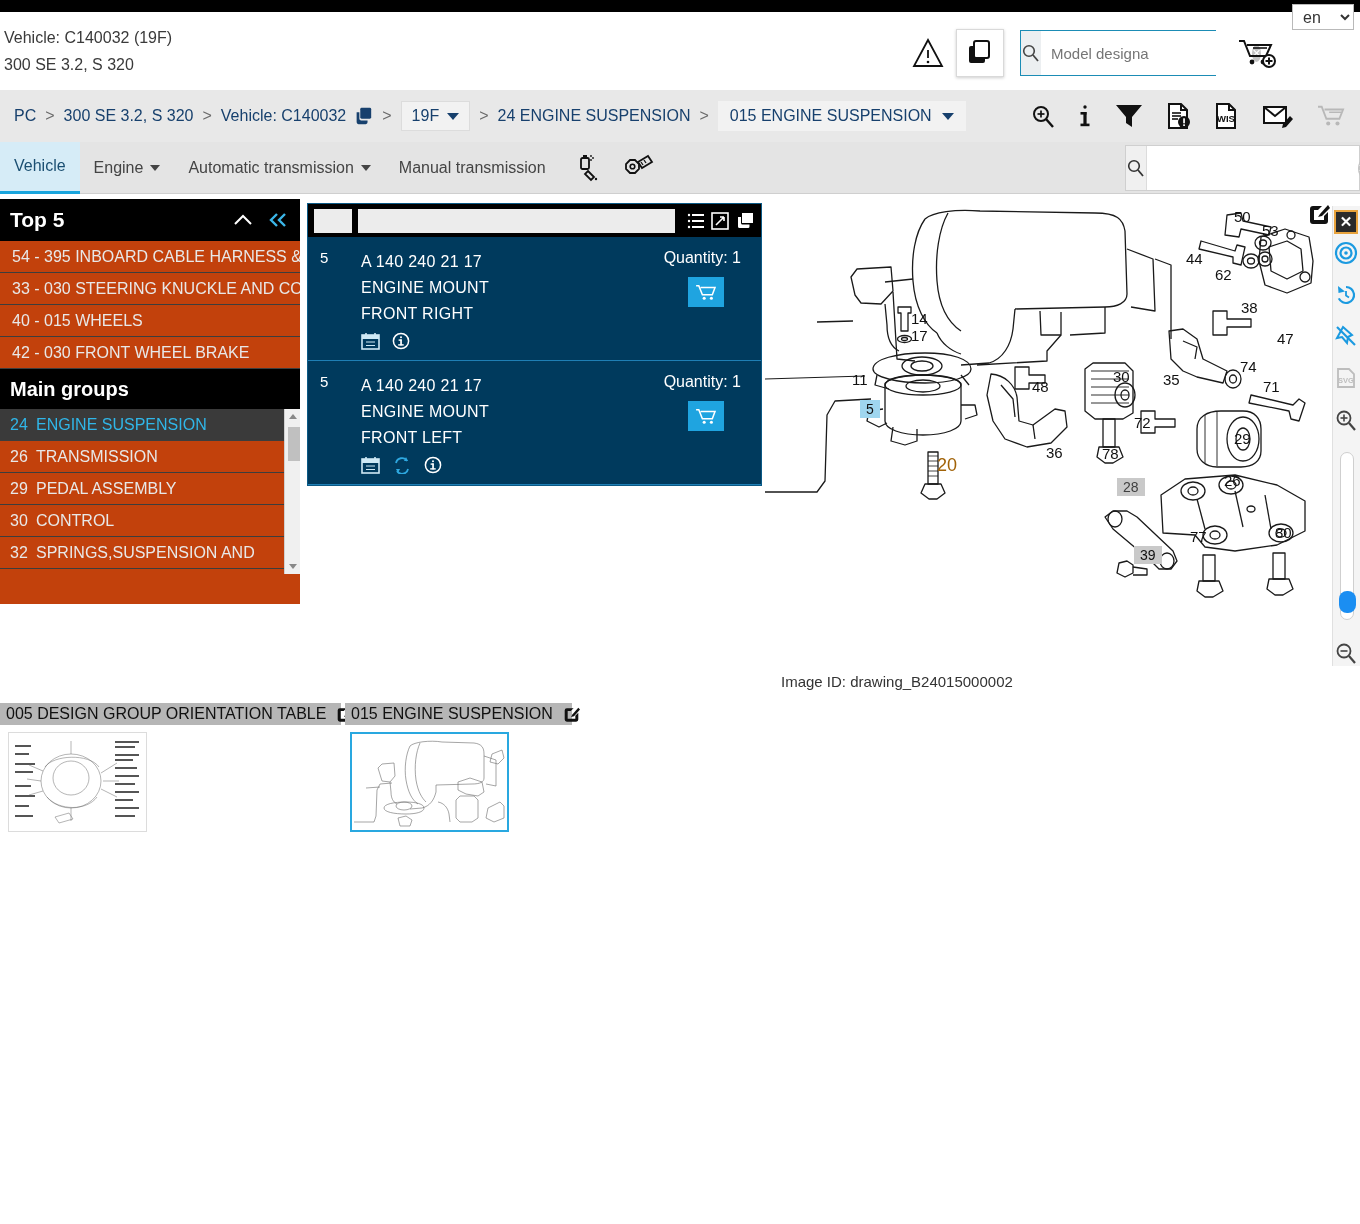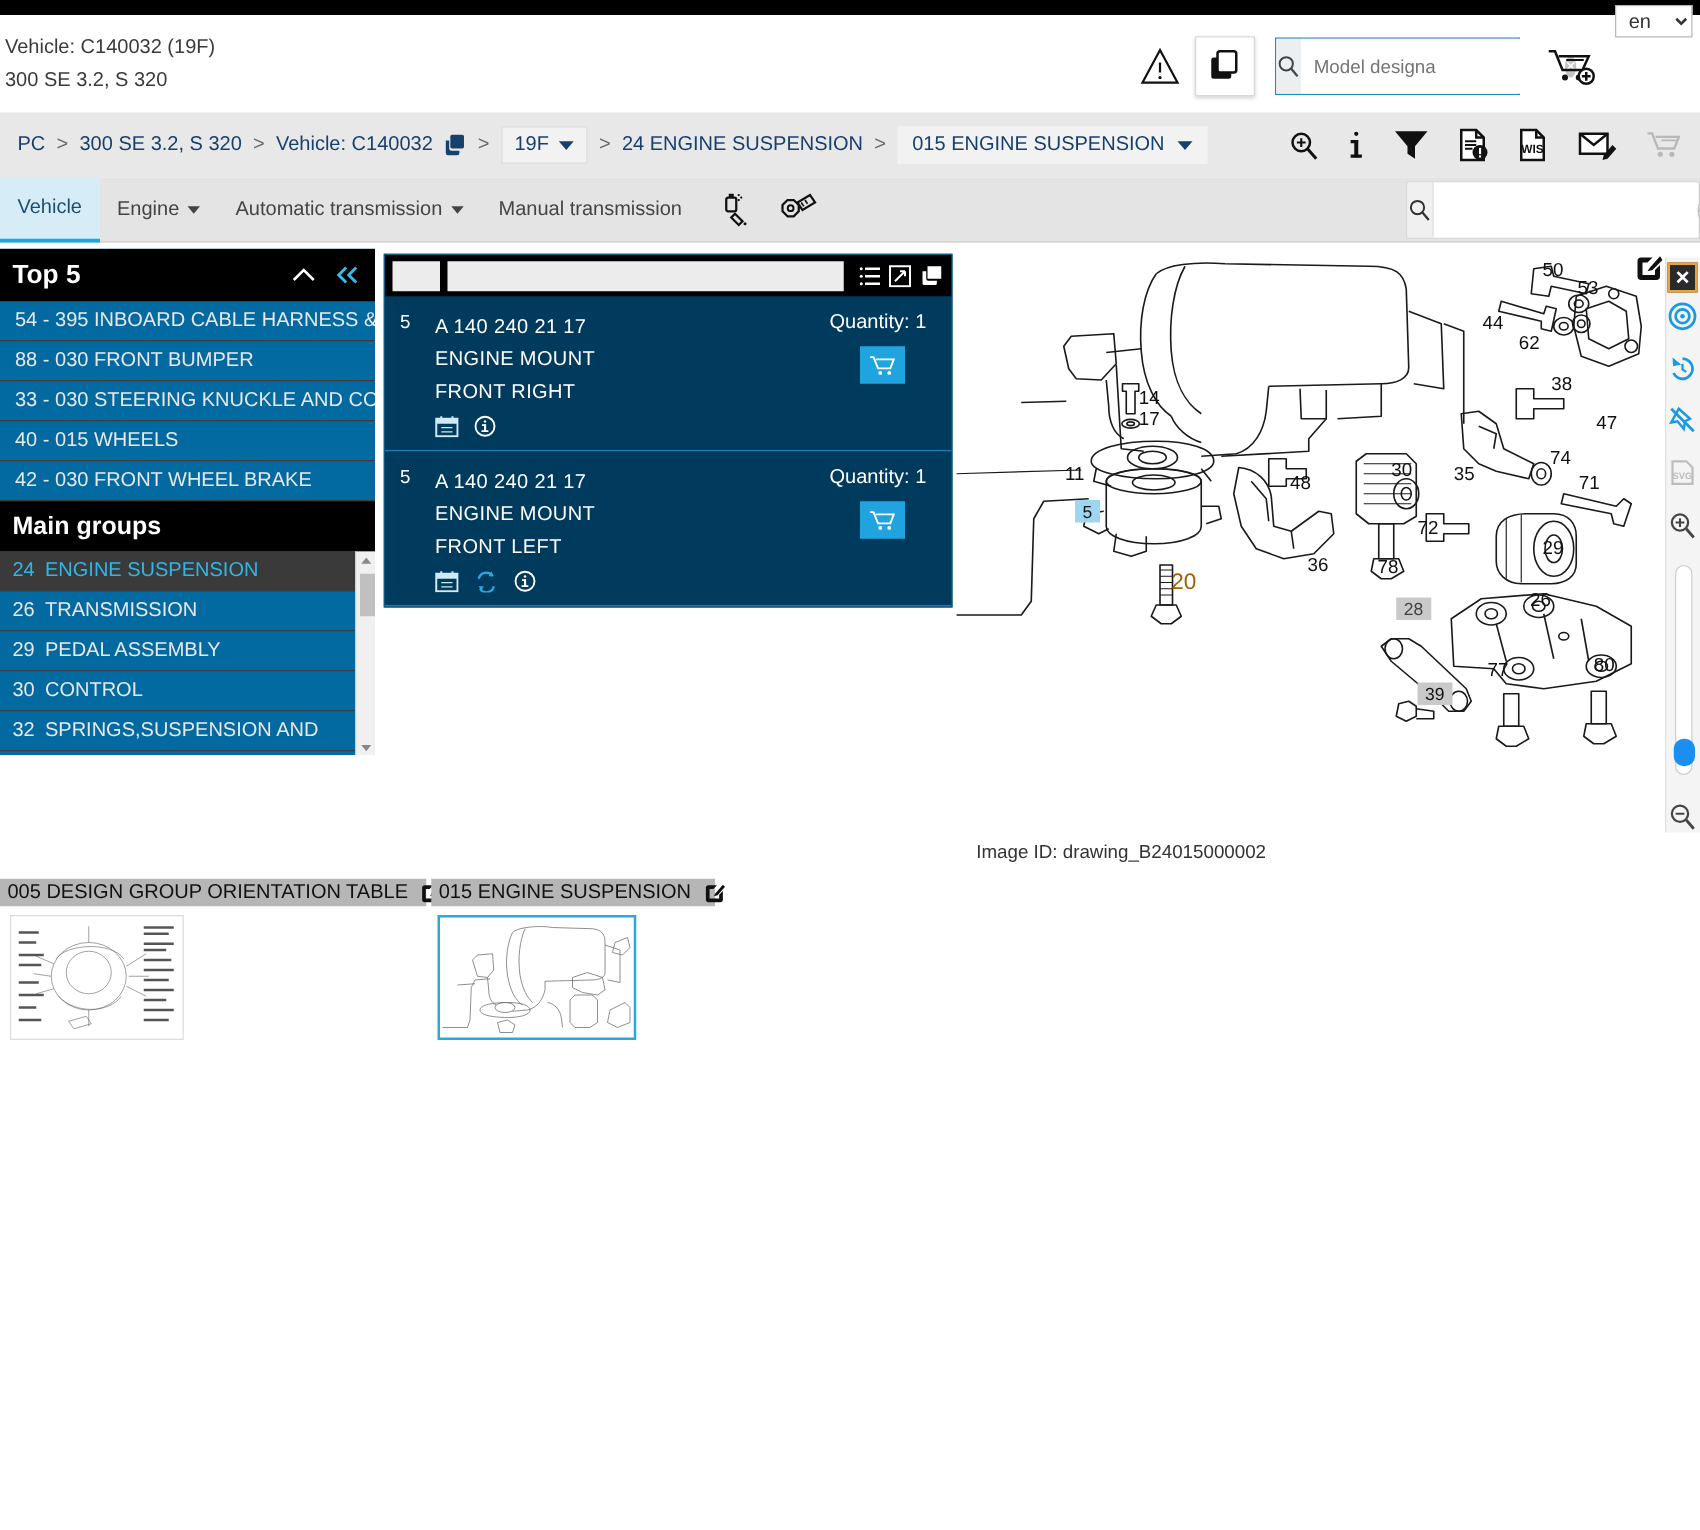--- a/index.html
+++ b/index.html
@@ -52,21 +52,21 @@
             display:flex; align-items:center; }
   .tab { height:52px; display:flex; align-items:center; padding:0 14px; font-size:16px; color:#444; gap:7px; }
   .tab.active { background:#d6ecf7; color:#1b4f72; border-bottom:3px solid #19a5dd; }
   .tab .dcaret { width:0;height:0;border-left:5px solid transparent;border-right:5px solid transparent;border-top:6px solid #444;}
   .tab-icons { display:flex; align-items:center; gap:18px; margin-left:14px; }
   .tab-search { position:absolute; right:0; top:3px; width:235px; height:46px; border:1px solid #cfcfcf; background:#fff; display:flex;}
   .tab-search .sbox { width:44px; height:44px; background:#f0f0f0; display:flex; align-items:center; justify-content:center; border-right:1px solid #dcdcdc;}
   .tab-search input { flex:1; border:none; outline:none; padding-left:10px; font-size:15px; font-family:"Liberation Sans",sans-serif;}
 
   
-  .sidebar { position:absolute; left:0; top:199px; width:300px; height:405px; background:#0369a1; color:#fff; overflow:hidden;}
+  .sidebar { position:absolute; left:0; top:199px; width:300px; height:405px; background:#c2410c; color:#fff; overflow:hidden;}
   .sb-head { height:42px; background:#000; display:flex; align-items:center; padding:0 10px; }
   .sb-head .t { font-size:21px; font-weight:bold; }
   .sb-head .acts { margin-left:auto; display:flex; gap:12px; align-items:center; }
   .sb-row { height:32px; display:flex; align-items:center; padding:0 12px; font-size:16px; color:#e8e8e8;
             border-bottom:1px solid #3d3d3d; white-space:nowrap; overflow:hidden; }
   .sb-sub { height:40px; background:#000; display:flex; align-items:center; padding:0 10px; font-size:20px; font-weight:bold; }
   .mg-wrap { position:relative; height:165px; overflow:hidden; }
   .mg-row { height:32px; display:flex; align-items:center; font-size:16px; color:#e8e8e8; border-bottom:1px solid #3d3d3d; }
   .mg-row.sel { background:#3a3a3a; color:#30b6e8; }
   .mg-row .num { width:36px; padding-left:10px; }
@@ -76,21 +76,21 @@
   .sb-scroll .thumb { position:absolute; top:18px; left:3px; width:12px; height:34px; background:#c0c0c0; }
 
   
   .parts { position:absolute; left:307px; top:203px; width:455px; height:283px; background:#003a5d; border:1px solid #0b5a86;}
   .parts-head { height:33px; background:#000; display:flex; align-items:center; padding:0 6px; gap:6px;}
   .ph-box1 { width:38px; height:24px; background:#ececec; }
   .ph-box2 { flex:1; height:24px; background:#ececec; }
   .ph-icons { display:flex; align-items:center; gap:6px; padding-left:6px; }
   .part-row { position:relative; height:124px; border-bottom:1px solid #1f7fb5; padding:12px 0 0 0; color:#fff; }
   .pr-num { position:absolute; left:12px; top:12px; font-size:15px; }
-  .pr-body { margin-left:40px; }
+  .pr-body { margin-left:53px; }
   .pr-body .ln { font-size:16px; line-height:26px; letter-spacing:.3px; }
   .pr-icons { display:flex; align-items:center; gap:12px; margin-top:5px; }
   .pr-qty { position:absolute; right:20px; top:12px; font-size:16px; }
   .pr-cart { position:absolute; right:37px; top:40px; width:36px; height:30px; background:#1fa4e0;
              display:flex; align-items:center; justify-content:center; }
 
   
   .drawing { position:absolute; left:765px; top:199px; width:568px; height:470px; background:#fff; overflow:hidden;}
   .img-id { position:absolute; left:781px; top:673px; font-size:15px; color:#333; }
 
@@ -315,21 +315,20 @@
       <span>
         <svg width="24" height="18" viewBox="0 0 24 18">
             <path d="M11 3 L5 9 L11 15" fill="none" stroke="#3bb6e8" stroke-width="2.4"></path>
             <path d="M19 3 L13 9 L19 15" fill="none" stroke="#3bb6e8" stroke-width="2.4"></path>
           </svg>
       </span>
     </span>
   </div>
 
   <div class="sb-row">54 - 395 INBOARD CABLE HARNESS &amp;...</div>
-  <div class="sb-row">88 - 030 FRONT BUMPER</div>
   <div class="sb-row">33 - 030 STEERING KNUCKLE AND CO...</div>
   <div class="sb-row">40 - 015 WHEELS</div>
   <div class="sb-row">42 - 030 FRONT WHEEL BRAKE</div>
 
   <div class="sb-sub">Main groups</div>
 
   <div class="mg-wrap">
     <div class="mg-row sel">
       <span class="num">24</span>
       <span class="lbl">ENGINE SUSPENSION</span>

